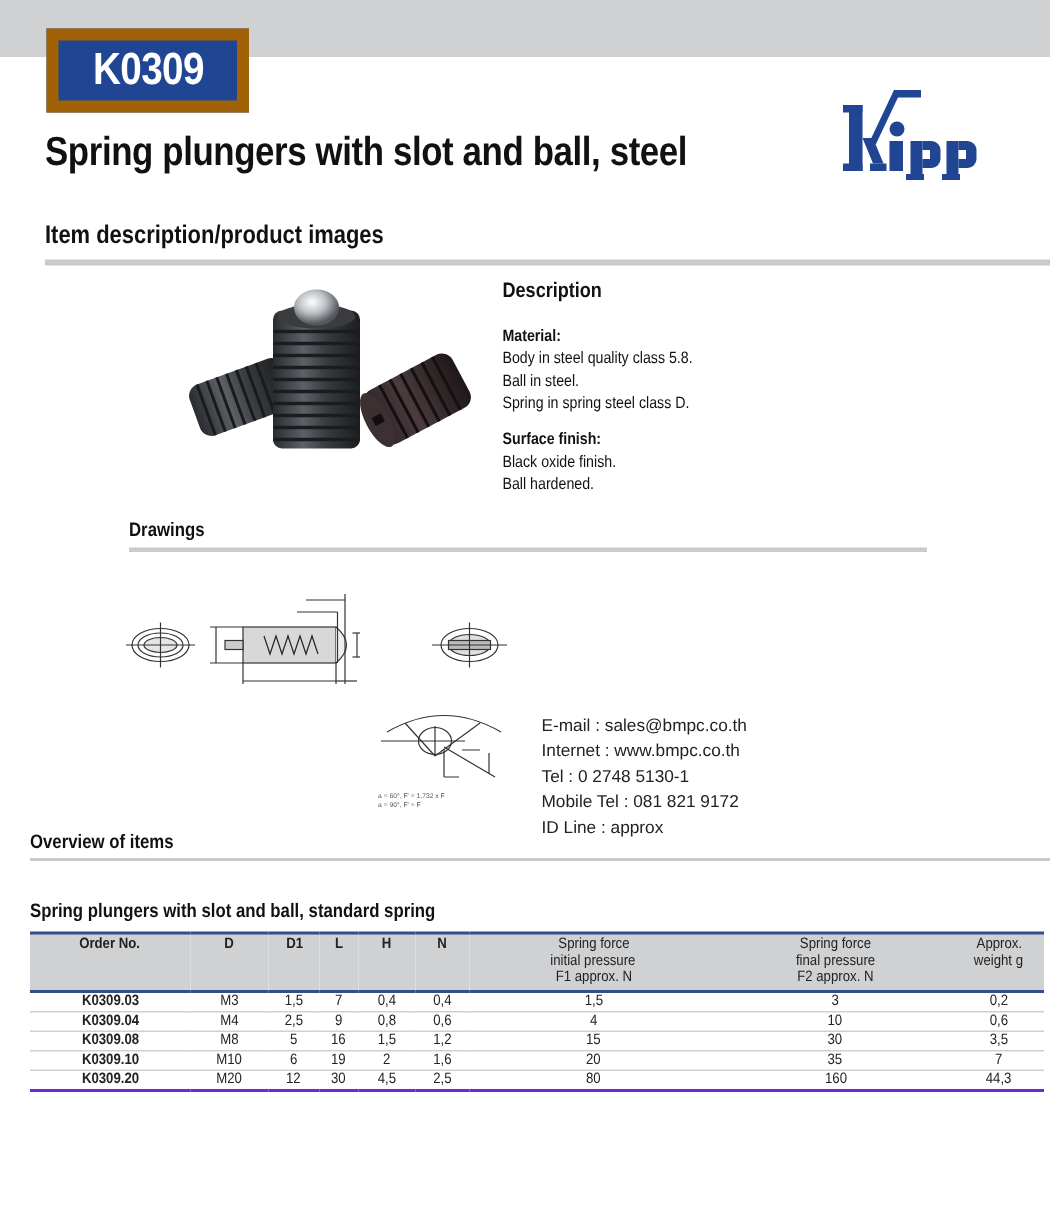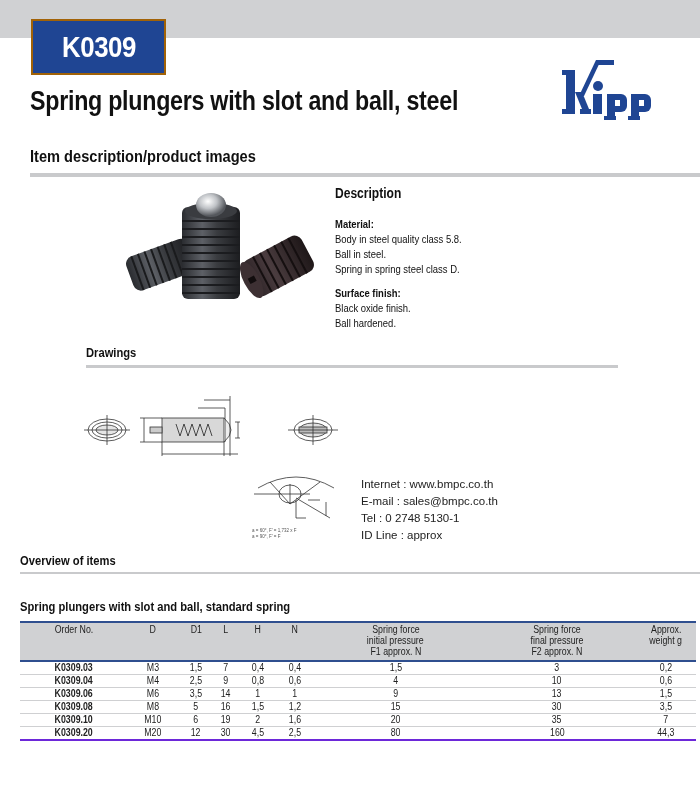--- a/index.html
+++ b/index.html
@@ -1,20 +1,20 @@
 <!DOCTYPE html>
 <html><head>
 <meta charset="utf-8">
 <style>
   * { box-sizing: border-box; margin: 0; padding: 0; }
   html, body { width: 700px; height: 811px; background: #ffffff; overflow: hidden; }
   body { position: relative; font-family: "Liberation Sans", sans-serif; color: #111; }
 
   .topband { position: absolute; left: 0; top: 0; width: 700px; height: 38px; background: #d0d1d3; }
-  .code-box { position: absolute; left: 31px; top: 19px; width: 135px; height: 56px; background: #1f4593; border: 2px solid #a16207; outline: none; display: flex; align-items: center; justify-content: center; }
+  .code-box { position: absolute; left: 31px; top: 19px; width: 135px; height: 56px; background: #1f4593; border: 8px solid #a16207; outline: none; display: flex; align-items: center; justify-content: center; }
   .code-box span { color: #fff; font-weight: bold; font-size: 30px; letter-spacing: -0.5px; transform: scaleX(0.86); display: inline-block; }
   .title { position: absolute; left: 30px; top: 86px; font-size: 27px; font-weight: bold; letter-spacing: -0.3px; transform: scaleX(0.86); transform-origin: left center; white-space: nowrap; }
   .logo { position: absolute; left: 562px; top: 58px; width: 100px; height: 62px; }
 
   .sec-title { position: absolute; font-weight: bold; white-space: nowrap; transform: scaleX(0.86); transform-origin: left center; }
   .sec1 { left: 30px; top: 147px; font-size: 17px; }
   .rule { position: absolute; height: 4px; background: #c9cacc; }
   .rule1 { left: 30px; top: 173px; width: 670px; }
 
   .product-img { position: absolute; left: 120px; top: 185px; width: 195px; height: 120px; }
@@ -35,21 +35,21 @@
   .contact div { white-space: nowrap; }
 
   .sec3 { left: 20px; top: 553px; font-size: 13px; }
   .rule3 { left: 20px; top: 572px; width: 680px; height: 2px; }
   .sec4 { left: 20px; top: 599px; font-size: 13px; }
 
   table.items { position: absolute; left: 20px; top: 621px; width: 676px; border-collapse: collapse; font-size: 10px; }
   table.items thead tr { background: #d0d1d3; }
   table.items thead { border-top: 2px solid #2f4f8f; border-bottom: 2px solid #2f4f8f; }
   table.items th { font-weight: normal; vertical-align: top; padding: 1px 2px 3px; line-height: 11px; height: 35px; color: #222; }
-  table.items th.b { font-weight: normal; }
+  table.items th.b { font-weight: bold; }
   table.items th span, table.items td span { display: inline-block; transform: scaleX(0.88); }
   table.items td { text-align: center; height: 12.6px; padding: 0; line-height: 12px; border-bottom: 1px solid #cfd0d2; color: #222; }
   table.items td.order { font-weight: bold; }
   table.items tbody tr:last-child td { border-bottom: 2px solid #6d28d9; }
 </style>
 </head>
 <body>
 
 <div class="topband"></div>
 
@@ -222,23 +222,24 @@
     <line x1="46" y1="30" x2="46" y2="48"></line>
     <line x1="46" y1="48" x2="56" y2="48"></line>
     <line x1="58" y1="30" x2="70" y2="30"></line>
     <line x1="76" y1="32" x2="76" y2="46"></line>
   </g>
   <text x="2" y="62" font-size="4.5" fill="#555" font-family="Liberation Sans, sans-serif">a = 60°, F' = 1,732 x F</text>
   <text x="2" y="68" font-size="4.5" fill="#555" font-family="Liberation Sans, sans-serif">a = 90°, F' = F</text>
 </svg>
 
 <div class="contact">
+  <div>E-mail : sales@bmpc.co.th</div>
   <div>Internet : www.bmpc.co.th</div>
-  <div>E-mail : sales@bmpc.co.th</div>
   <div>Tel : 0 2748 5130-1</div>
+  <div>Mobile Tel : 081 821 9172</div>
   <div>ID Line : approx</div>
 </div>
 
 <div class="sec-title sec3">Overview of items</div>
 <div class="rule rule3"></div>
 <div class="sec-title sec4">Spring plungers with slot and ball, standard spring</div>
 
 <table class="items">
   <colgroup>
     <col style="width:107px">
@@ -281,31 +282,20 @@
         <td><span>M4</span></td>
         <td><span>2,5</span></td>
         <td><span>9</span></td>
         <td><span>0,8</span></td>
         <td><span>0,6</span></td>
         <td><span>4</span></td>
         <td><span>10</span></td>
         <td><span>0,6</span></td>
       </tr>
       <tr>
-        <td class="order"><span>K0309.06</span></td>
-        <td><span>M6</span></td>
-        <td><span>3,5</span></td>
-        <td><span>14</span></td>
-        <td><span>1</span></td>
-        <td><span>1</span></td>
-        <td><span>9</span></td>
-        <td><span>13</span></td>
-        <td><span>1,5</span></td>
-      </tr>
-      <tr>
         <td class="order"><span>K0309.08</span></td>
         <td><span>M8</span></td>
         <td><span>5</span></td>
         <td><span>16</span></td>
         <td><span>1,5</span></td>
         <td><span>1,2</span></td>
         <td><span>15</span></td>
         <td><span>30</span></td>
         <td><span>3,5</span></td>
       </tr>

